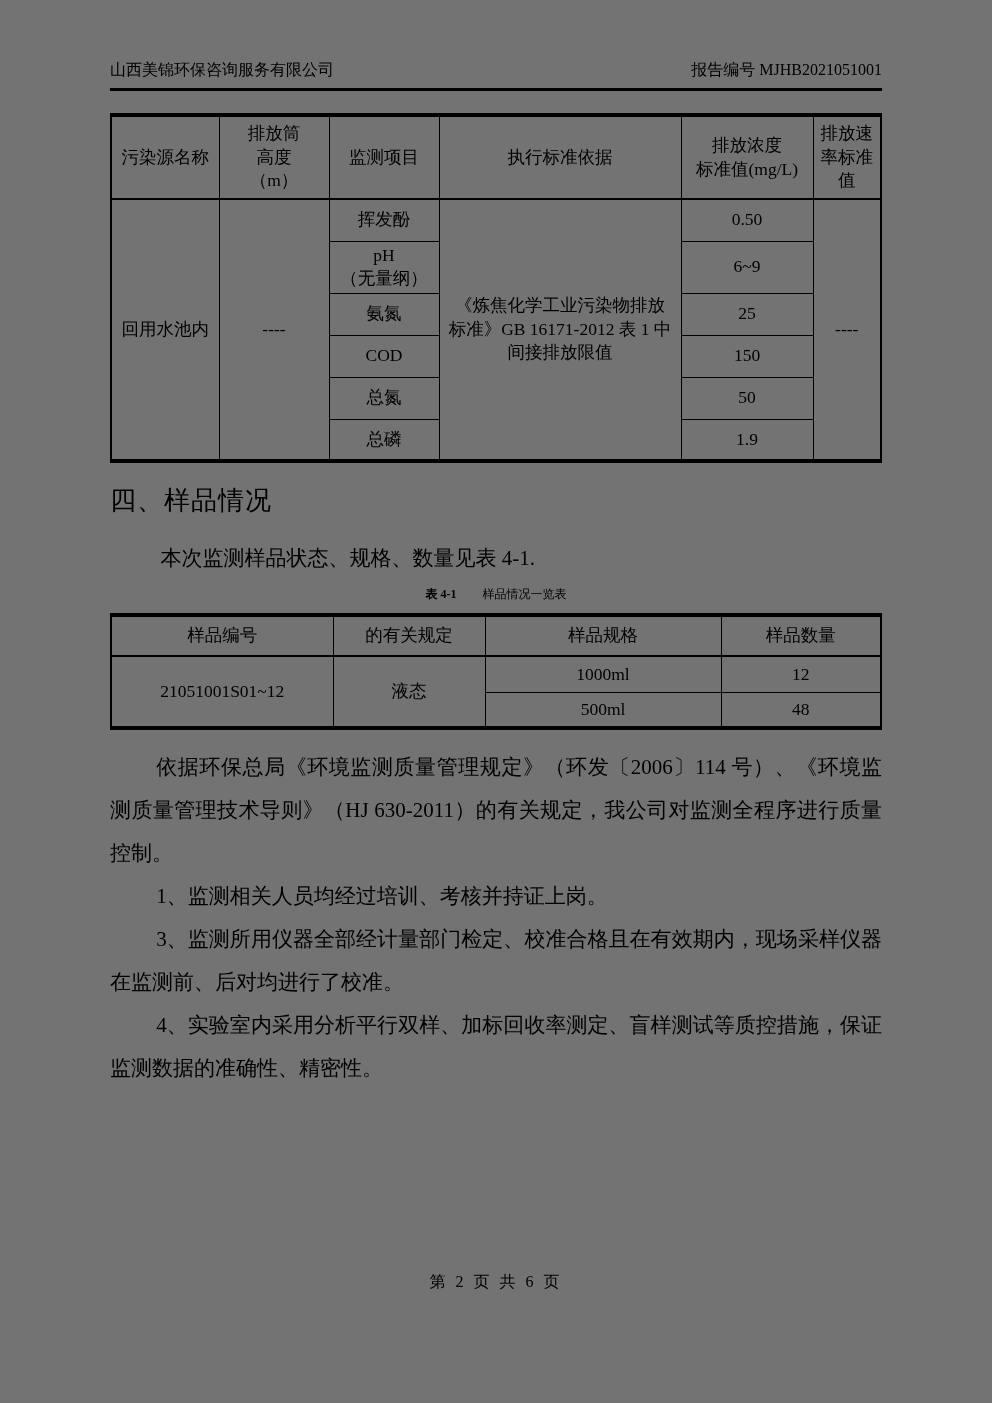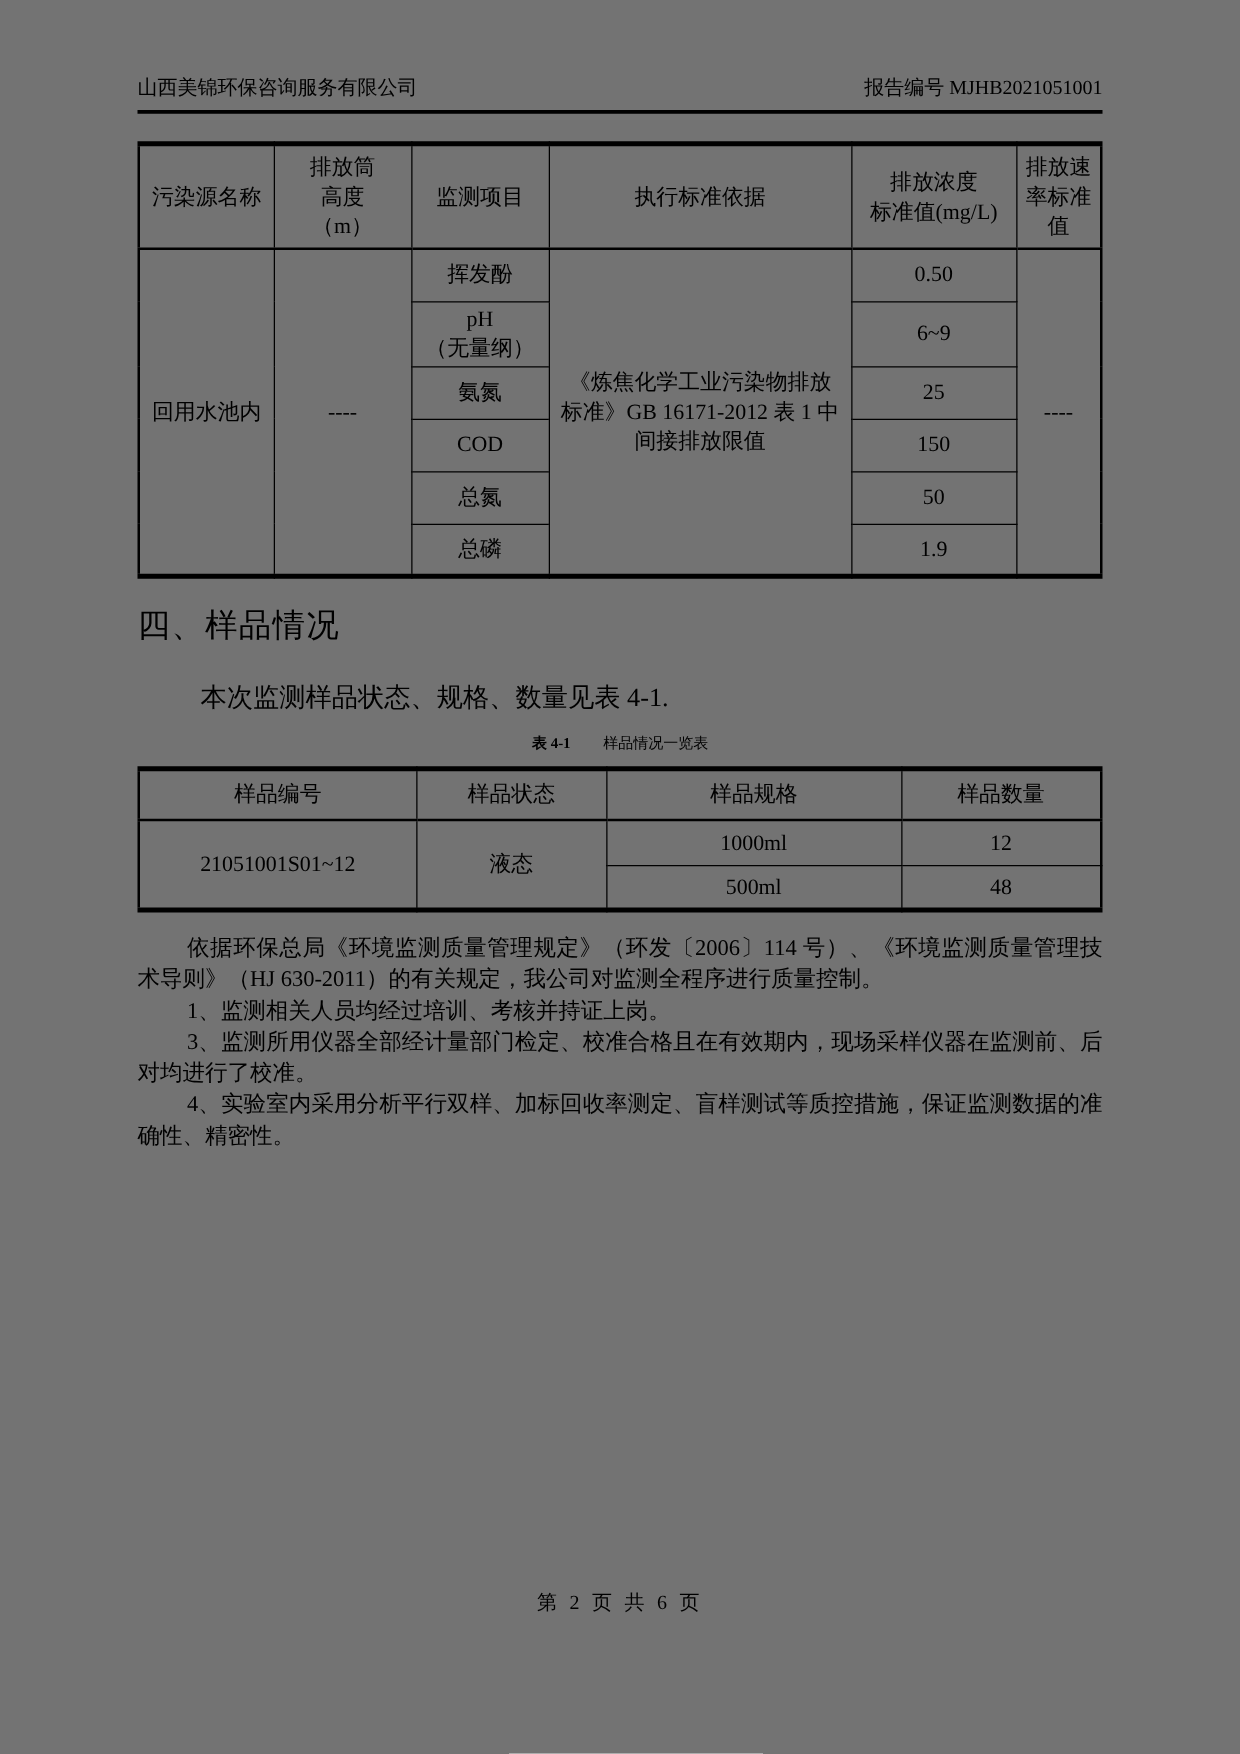--- a/index.html
+++ b/index.html
@@ -51,22 +51,22 @@
 
   
   .section-title { font-size: 26px; font-weight: normal; margin-top: 20px; letter-spacing: 1px; }
   .sec4 { }
   .sec5 { margin-top: 28px; }
   .intro { font-size: 21px; margin-top: 26px; text-indent: 2.4em; }
   .caption { text-align: center; font-size: 12px; margin-top: 14px; }
   .caption .cap-num { font-weight: bold; margin-right: 26px; }
   .body-text { margin-top: 16px; }
   .body-text p {
-    font-size: 18px;
-    line-height: 25px;
+    font-size: 21px;
+    line-height: 43px;
     text-indent: 2.2em;
     text-align: justify;
   }
 
   
   .page-footer {
     position: absolute;
     left: 0; right: 0;
     top: 1272px;
     text-align: center;
@@ -156,21 +156,21 @@
     <table class="t2">
       <colgroup>
         <col style="width:222px">
           <col style="width:152px">
           <col style="width:236px">
           <col style="width:160px">
       </colgroup>
       <thead>
         <tr>
           <th>样品编号</th>
-          <th>样品状态</th>
+          <th>的有关规定</th>
           <th>样品规格</th>
           <th>样品数量</th>
         </tr>
       </thead>
       <tbody>
         <tr>
           <td rowspan="2">21051001S01~12</td>
           <td rowspan="2">液态</td>
           <td>1000ml</td>
           <td>12</td>

